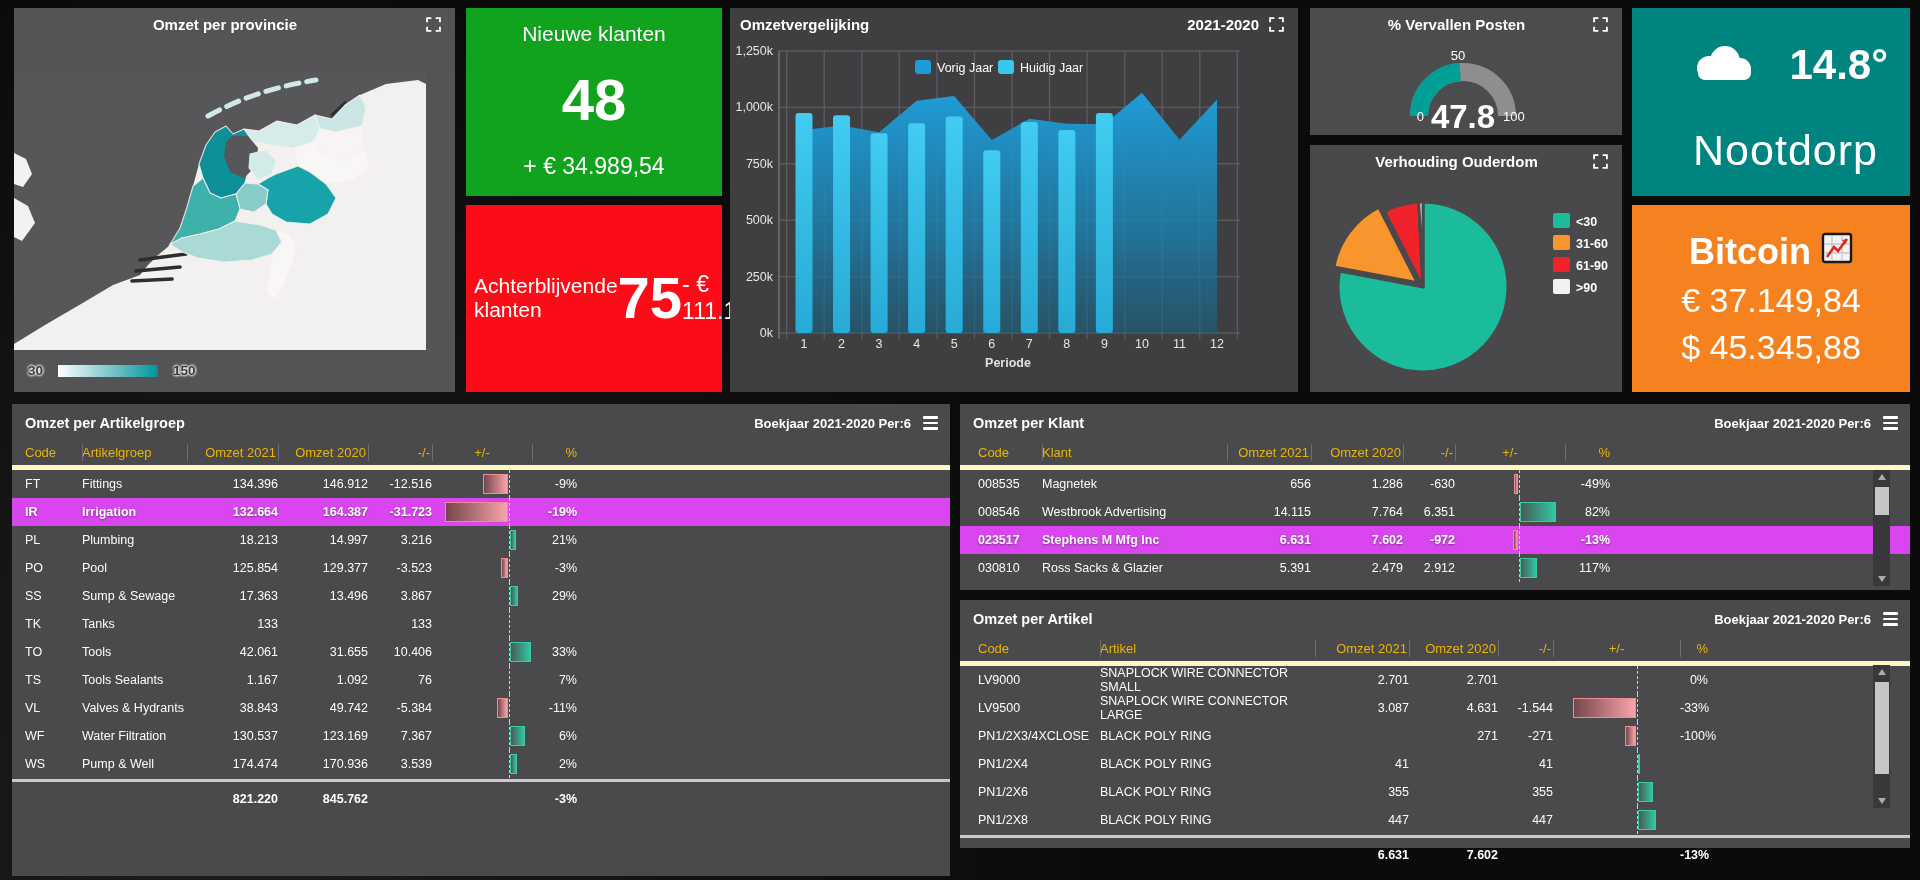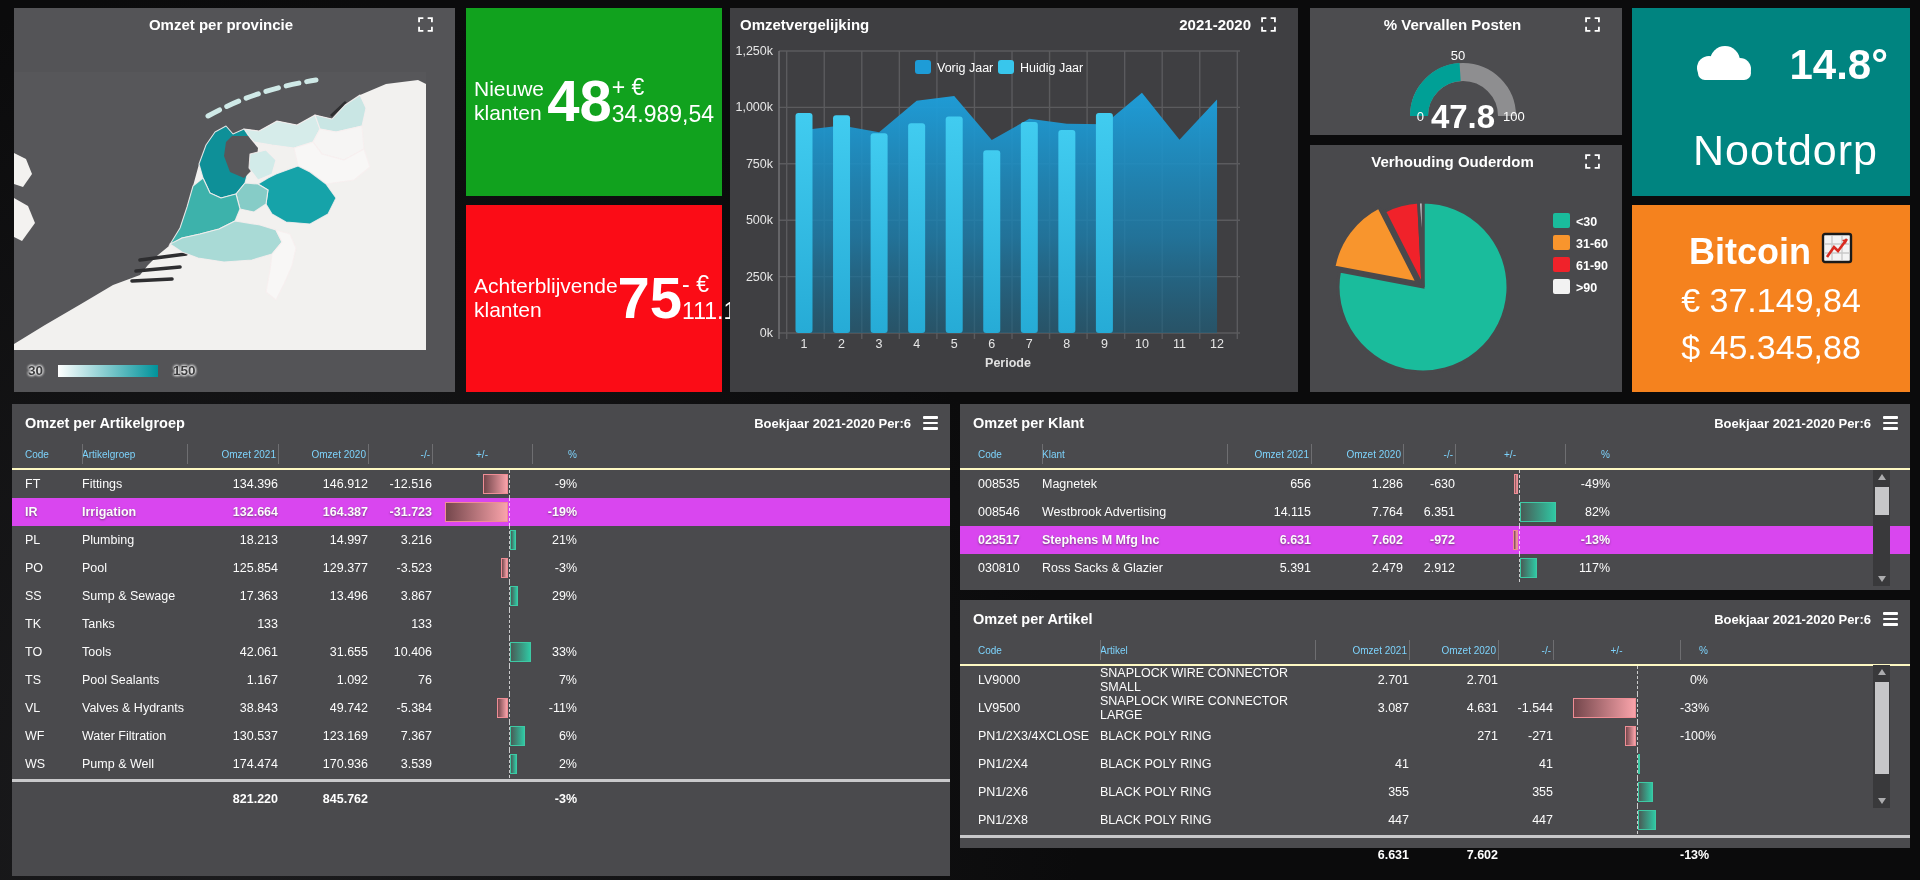--- a/index.html
+++ b/index.html
@@ -1,25 +1,25 @@
 <!DOCTYPE html>
 <html><head>
 <meta charset="utf-8">
 <style>
   html,body{margin:0;padding:0;background:#000;}
   #stage{position:relative;width:1920px;height:880px;background:radial-gradient(circle at 12% 95%,#1c1c1e 0%,#0b0b0c 45%);font-family:"Liberation Sans",sans-serif;overflow:hidden;}
   .tile{position:absolute;color:#fff;box-sizing:border-box;}
-  .viz-head{position:absolute;top:0;left:0;right:12px;height:32px;display:flex;align-items:center;padding:7px 10px;box-sizing:border-box;z-index:3;}
+  .viz-head{position:absolute;top:0;left:0;right:4px;height:32px;display:flex;align-items:center;padding:7px 10px;box-sizing:border-box;z-index:3;}
   .viz-title{font-size:15px;font-weight:700;color:#fff;}
   .viz-title.center{flex:1;text-align:center;}
   .spacer{flex:1;}
   .expand-btn{width:15px;height:15px;display:inline-block;flex:0 0 auto;cursor:pointer;}
   
   #map-tile{left:14px;top:8px;width:441px;height:384px;background:#545457;}
-  #kpi-new{left:466px;top:8px;width:256px;height:188px;display:flex;flex-direction:row;align-items:center;justify-content:flex-end;padding:14px 8px 16px;}
+  #kpi-new{left:466px;top:8px;width:256px;height:188px;display:flex;flex-direction:column;align-items:center;justify-content:space-between;padding:14px 8px 16px;}
   #kpi-lag{left:466px;top:205px;width:256px;height:187px;display:flex;flex-direction:row;align-items:center;justify-content:space-between;padding:14px 8px 16px;}
   .kpi-label{font-size:21px;}
   .kpi-value{font-size:58px;font-weight:700;line-height:1;}
   .kpi-delta{font-size:23px;}
   #chart-tile{left:730px;top:8px;width:568px;height:384px;background:#3F3F42;}
   #gauge-tile{left:1310px;top:8px;width:312px;height:127px;background:#4C4C4F;}
   #pie-tile{left:1310px;top:145px;width:312px;height:247px;background:#49494C;}
   #weather-tile{left:1632px;top:8px;width:278px;height:188px;}
   #weather-row{display:flex;align-items:center;padding:30px 22px 0 24px;}
   #weather-temp{flex:1;text-align:right;font-size:42px;font-weight:700;}
@@ -35,21 +35,21 @@
   .tile-head{display:flex;align-items:center;height:34px;padding:2px 12px 0 13px;}
   .t-title{font-size:14.5px;font-weight:700;flex:1;}
   .t-sub{font-size:13px;font-weight:700;margin-right:12px;}
   .burger{display:inline-flex;flex-direction:column;gap:3px;cursor:pointer;}
   .burger i{display:block;width:15px;height:2.4px;background:#fff;border-radius:1px;}
   .thead,.trow,.tr-total{display:grid;align-items:center;box-sizing:border-box;}
   #t1 .thead,#t1 .trow,#t1 .tr-total{grid-template-columns:57px 105px 91px 90px 64px 100px 50px 1fr;padding-left:13px;}
   #t2 .thead,#t2 .trow{grid-template-columns:64px 185px 84px 92px 52px 110px 55px 1fr;padding-left:18px;}
   #t3 .thead,#t3 .trow,#t3 .tr-total{grid-template-columns:122px 215px 94px 89px 55px 127px 36px 1fr;padding-left:18px;}
   #t1{--zero:77px;} #t2{--zero:64px;} #t3{--zero:84px;}
-  .thead{height:30px;border-bottom:2px solid #fef9c3;font-size:10px;color:#7dd3fc;}
+  .thead{height:30px;border-bottom:5px solid #fef9c3;font-size:13px;color:#eab308;}
   .thead span{position:relative;height:100%;display:flex;align-items:center;}
   .thead span.num{justify-content:flex-end;}
   .thead span.ctr{justify-content:center;}
   .thead span + span::before{content:"";position:absolute;left:0;top:4px;bottom:4px;width:1px;background:#6E6E71;}
   .trow{height:28px;font-size:12.5px;color:#FCFCFC;}
   .trow.hl{background:#d946ef;font-weight:700;text-shadow:0 1px 2px rgba(40,40,40,.55);}
   .trow .num,.tr-total .num{text-align:right;}
   .pct{padding-right:5px;}
   #t2 .pct{padding-right:10px;} #t3 .pct{padding-right:8px;}
   .barc{position:relative;height:100%;}
@@ -402,21 +402,21 @@
           <span class="num">10.406</span>
           <span class="barc">
             <i class="zline"></i>
             <i class="dbar pos" style="width: 20.7px; left: 78px;"></i>
           </span>
           <span class="num pct">33%</span>
           <span></span>
         </div>
         <div class="trow">
           <span class="">TS</span>
-          <span class="">Pool Sealants</span>
+          <span class="">Tools Sealants</span>
           <span class="num">1.167</span>
           <span class="num">1.092</span>
           <span class="num">76</span>
           <span class="barc">
             <i class="zline"></i>
           </span>
           <span class="num pct">7%</span>
           <span></span>
         </div>
         <div class="trow">

